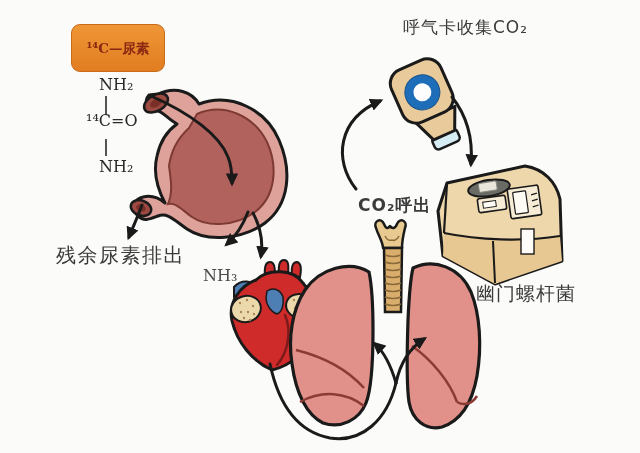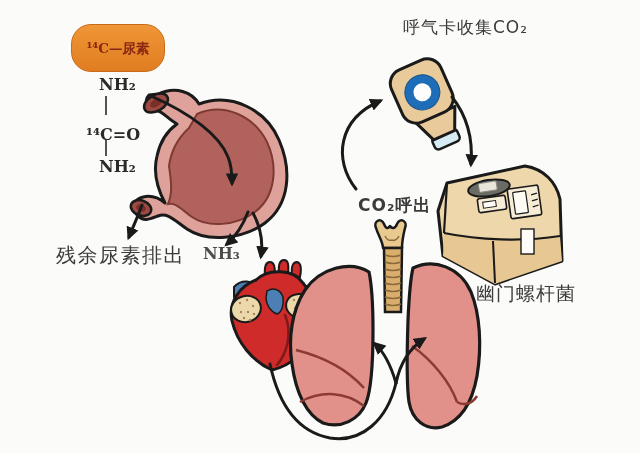--- a/index.html
+++ b/index.html
@@ -5,36 +5,36 @@
   html,body{margin:0;padding:0;}
   body{
     width:640px;height:453px;position:relative;overflow:hidden;
     background:#fbfbf9;
     font-family:"DejaVu Sans", sans-serif;
   }
   #stage{position:absolute;left:0;top:0;width:640px;height:453px;}
   svg#art{position:absolute;left:0;top:0;}
   .lbl{position:absolute;color:#3b3b3b;white-space:nowrap;}
   .cn{font-size:17px;letter-spacing:1px;}
-  .chem{font-family:"DejaVu Serif", serif;color:#2a2a2a;font-size:16px;font-weight:bold;}
+  .chem{font-family:"DejaVu Serif", serif;color:#2a2a2a;font-size:16px;}
   #urea-box{
     position:absolute;left:71px;top:24px;width:92px;height:46px;
     background:linear-gradient(180deg,#ef9637,#e07d20);
-    border:1px solid #c96a18;border-radius:20px;
+    border:1px solid #c96a18;border-radius:9px;
     display:flex;flex-direction:column;justify-content:center;align-items:center;
     font-family:"DejaVu Serif", serif;font-weight:bold;font-size:13.5px;
     color:#8b2812;line-height:19px;gap:37px;
   }
   #residual-label{left:56px;top:242px;font-size:20px;letter-spacing:1.5px;}
-  #ammonia-label{left:203px;top:244px;color:#4c4c4c;}
+  #ammonia-label{left:203px;top:266px;color:#4c4c4c;}
   #co2-exhale-label{left:358px;top:194px;font-weight:bold;}
   #breath-collect-label{left:359px;top:16px;margin-left:44px;}
   #analyzer-label{left:452px;top:282px;width:148px;text-align:center;line-height:23.5px;font-size:19px;}
   #nh2-top{left:99px;top:75px;}
-  #c14o{left:86px;top:125px;}
+  #c14o{left:86px;top:111px;}
   #nh2-bottom{left:99px;top:157px;}
 </style>
 </head>
 <body>
 
 <div id="stage">
 
 <svg id="art" width="640" height="453" viewBox="0 0 640 453">
   <defs>
     <marker id="ah" markerUnits="strokeWidth" markerWidth="4.6" markerHeight="4.2" refX="3.2" refY="2.1" orient="auto">

